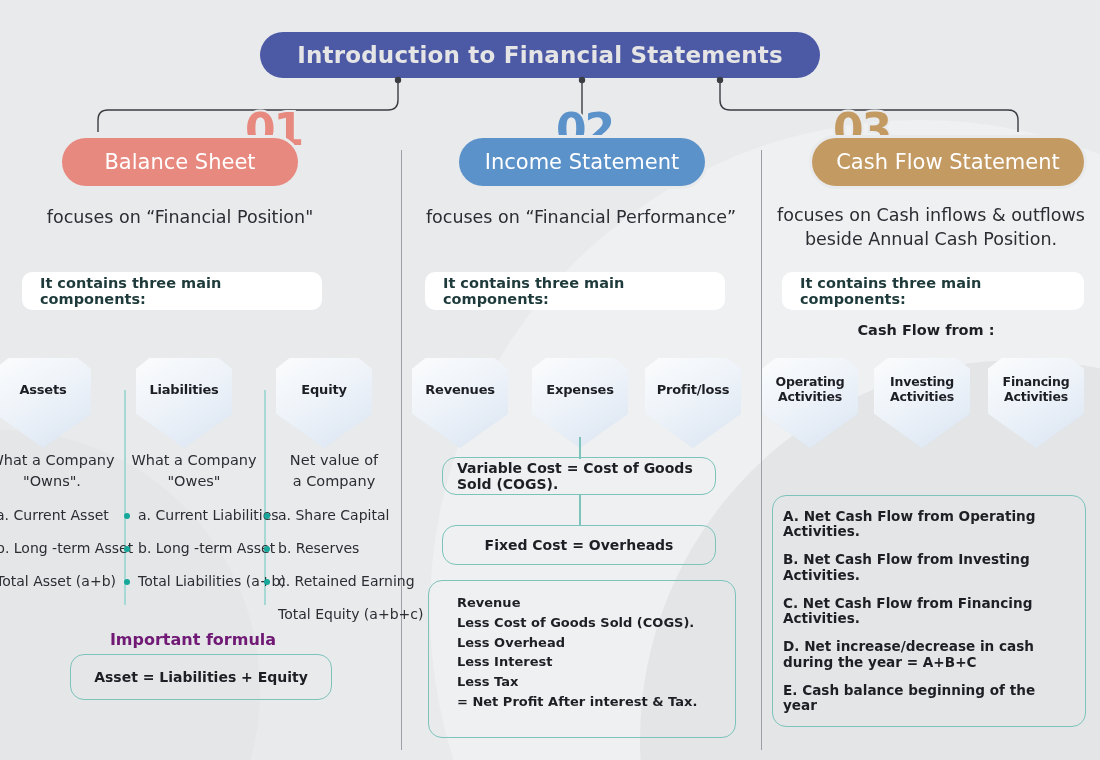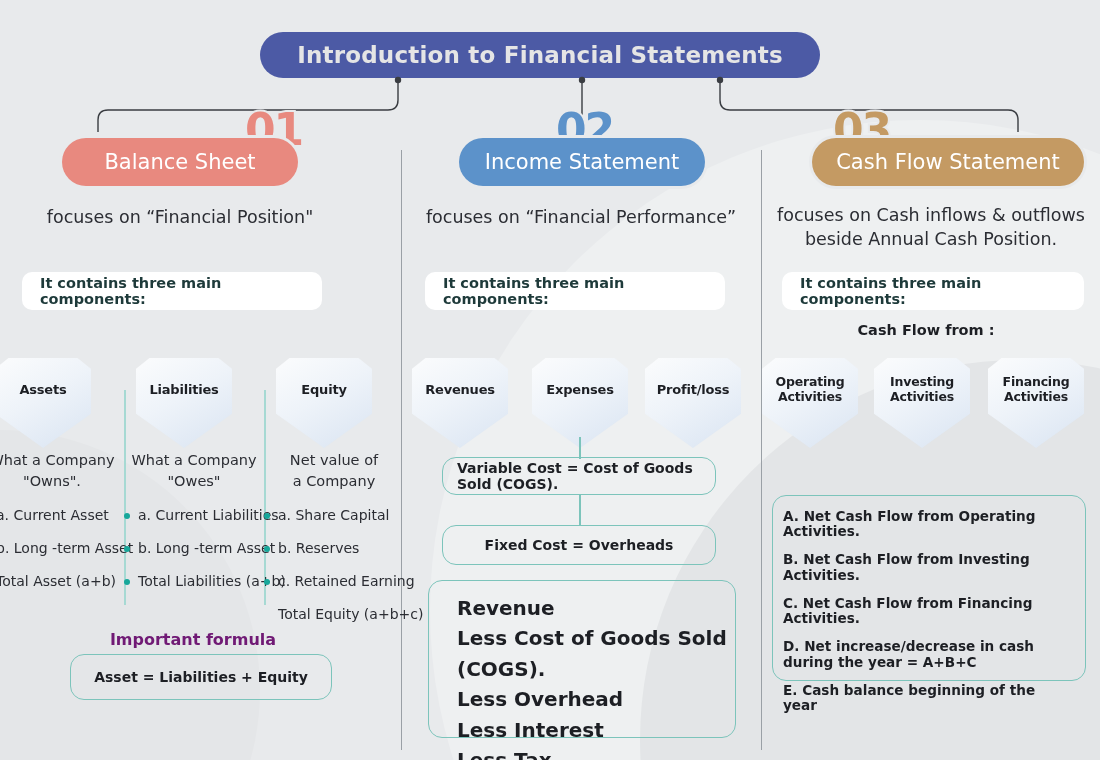--- a/index.html
+++ b/index.html
@@ -181,31 +181,31 @@
   .income-box {
     position: absolute;
     left: 428px; top: 580px;
     width: 308px; height: 158px;
     border: 1.5px solid #7cc4bb;
     border-radius: 14px;
     padding: 12px 0 0 28px;
   }
   .income-box li {
     list-style: none;
-    font-size: 20px;
+    font-size: 13px;
     font-weight: bold;
     line-height: 1.52;
     color: #1d1f24;
   }
 
   
   .cash-box {
     position: absolute;
     left: 772px; top: 495px;
-    width: 314px; height: 186px;
+    width: 314px; height: 232px;
     border: 1.5px solid #7cc4bb;
     border-radius: 14px;
     padding: 13px 12px 0 10px;
   }
   .cash-box li {
     list-style: none;
     font-size: 13.6px;
     font-weight: bold;
     line-height: 1.12;
     color: #1d1f24;

